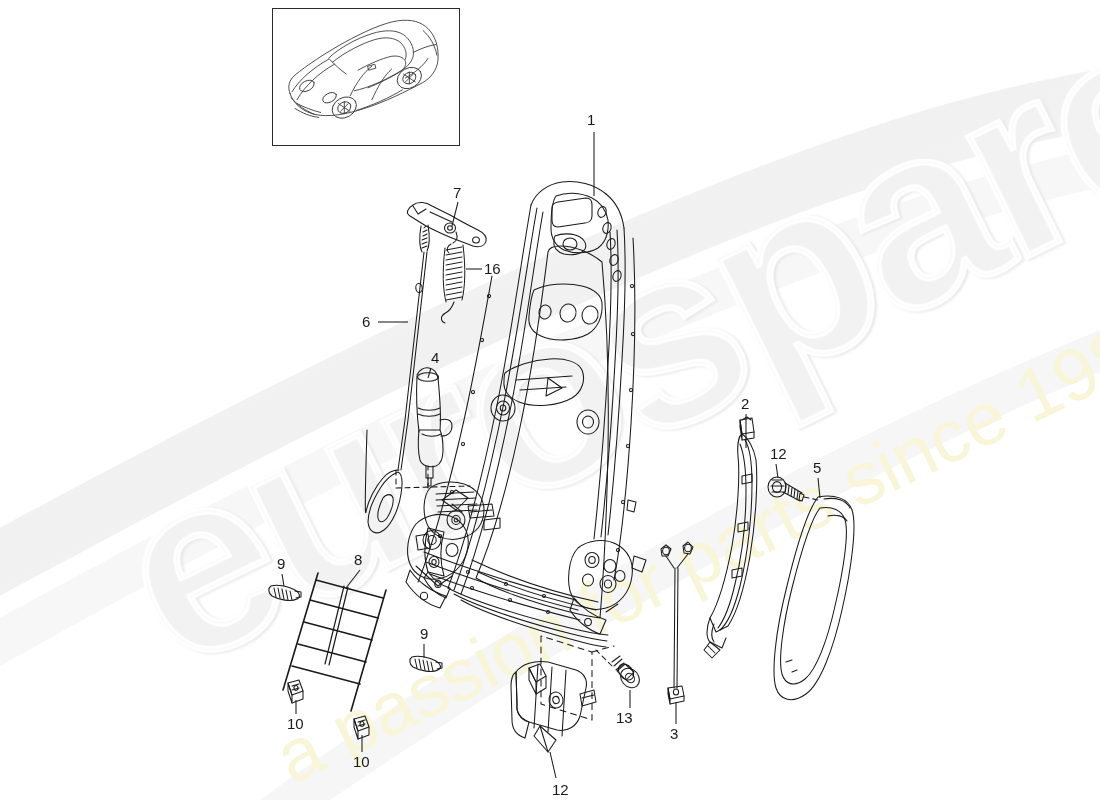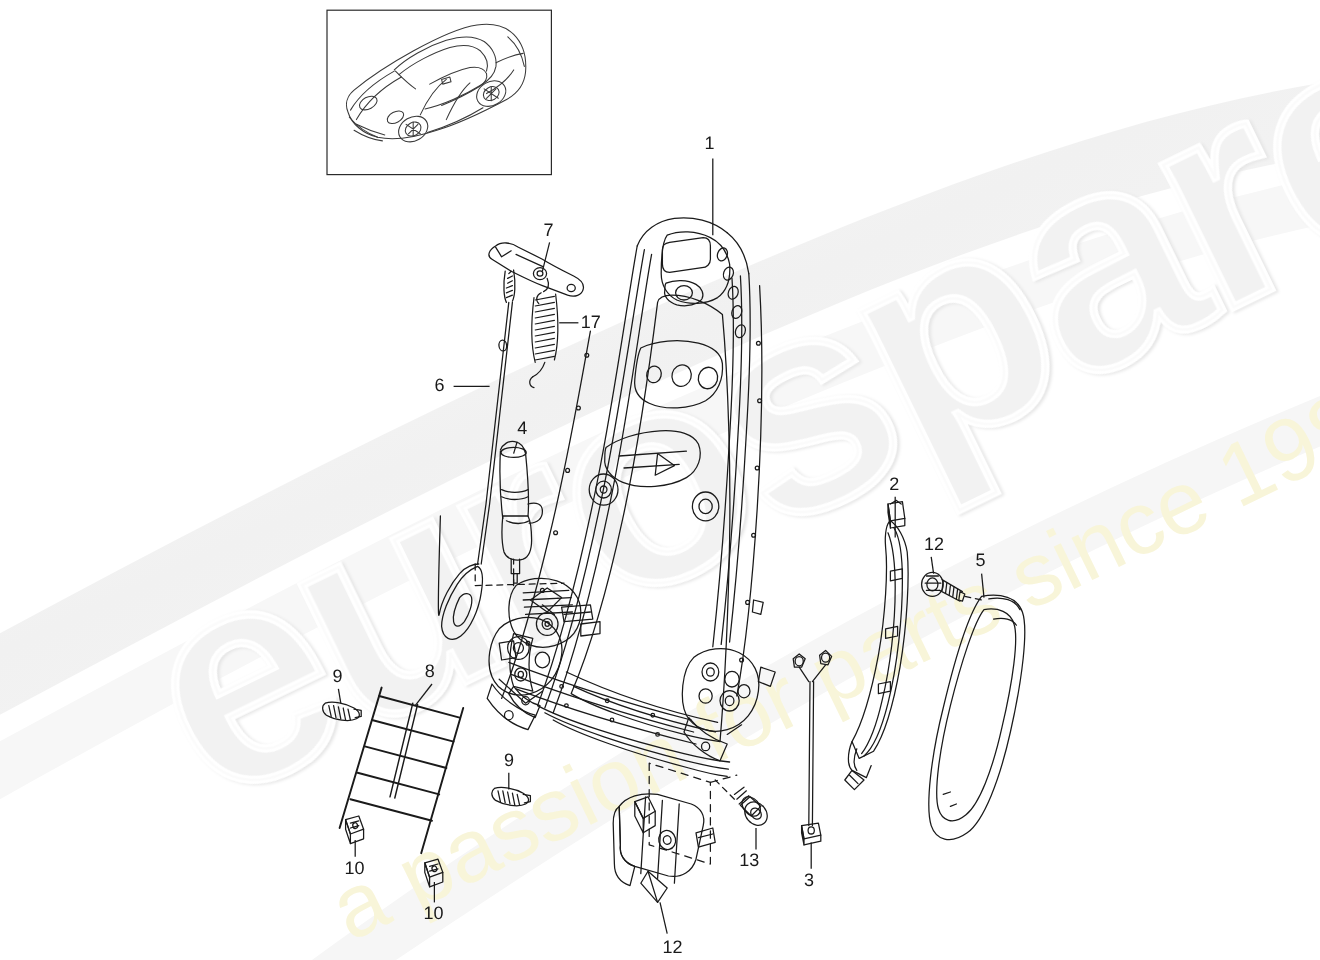--- a/index.html
+++ b/index.html
@@ -539,18 +539,18 @@
   <div class="callout-num" style="left:670px; top:726px;">3</div>
   <div class="callout-num" style="left:431px; top:350px;">4</div>
   <div class="callout-num" style="left:813px; top:460px;">5</div>
   <div class="callout-num" style="left:362px; top:314px;">6</div>
   <div class="callout-num" style="left:453px; top:185px;">7</div>
   <div class="callout-num" style="left:354px; top:552px;">8</div>
   <div class="callout-num" style="left:277px; top:556px;">9</div>
   <div class="callout-num" style="left:420px; top:626px;">9</div>
   <div class="callout-num" style="left:287px; top:716px;">10</div>
   <div class="callout-num" style="left:353px; top:754px;">10</div>
-  <div class="callout-num" style="left:484px; top:261px;">17</div>
+  <div class="callout-num" style="left:484px; top:261px;">16</div>
   <div class="callout-num" style="left:552px; top:782px;text-align:right;">12</div>
   <div class="callout-num" style="left:616px; top:710px;text-align:center;">13</div>
   <div class="callout-num" style="left:770px; top:446px;">12</div>
 
 </div>
 
 </body></html>

